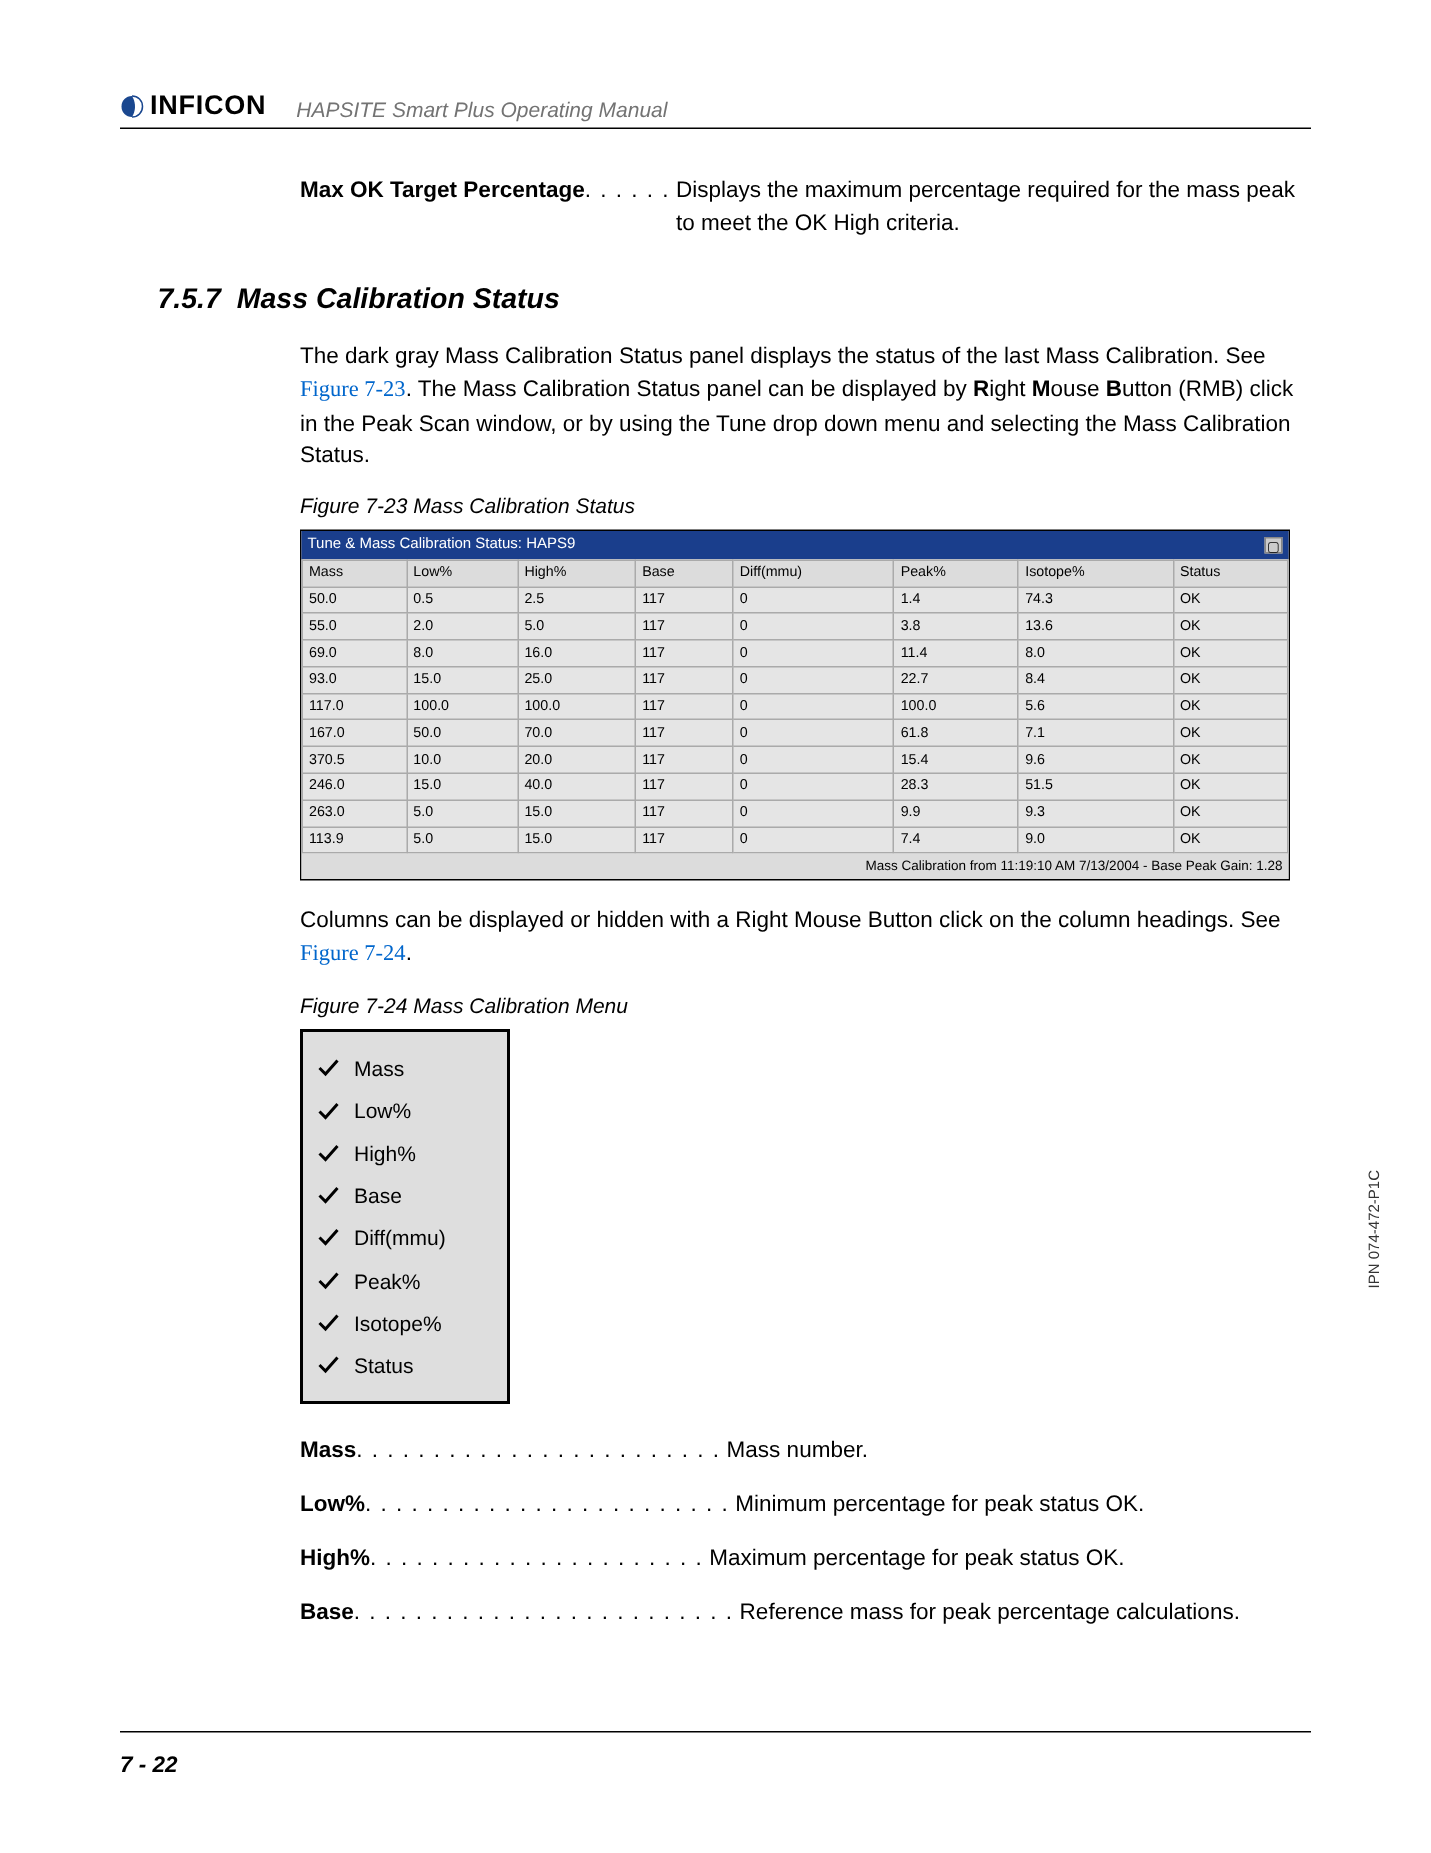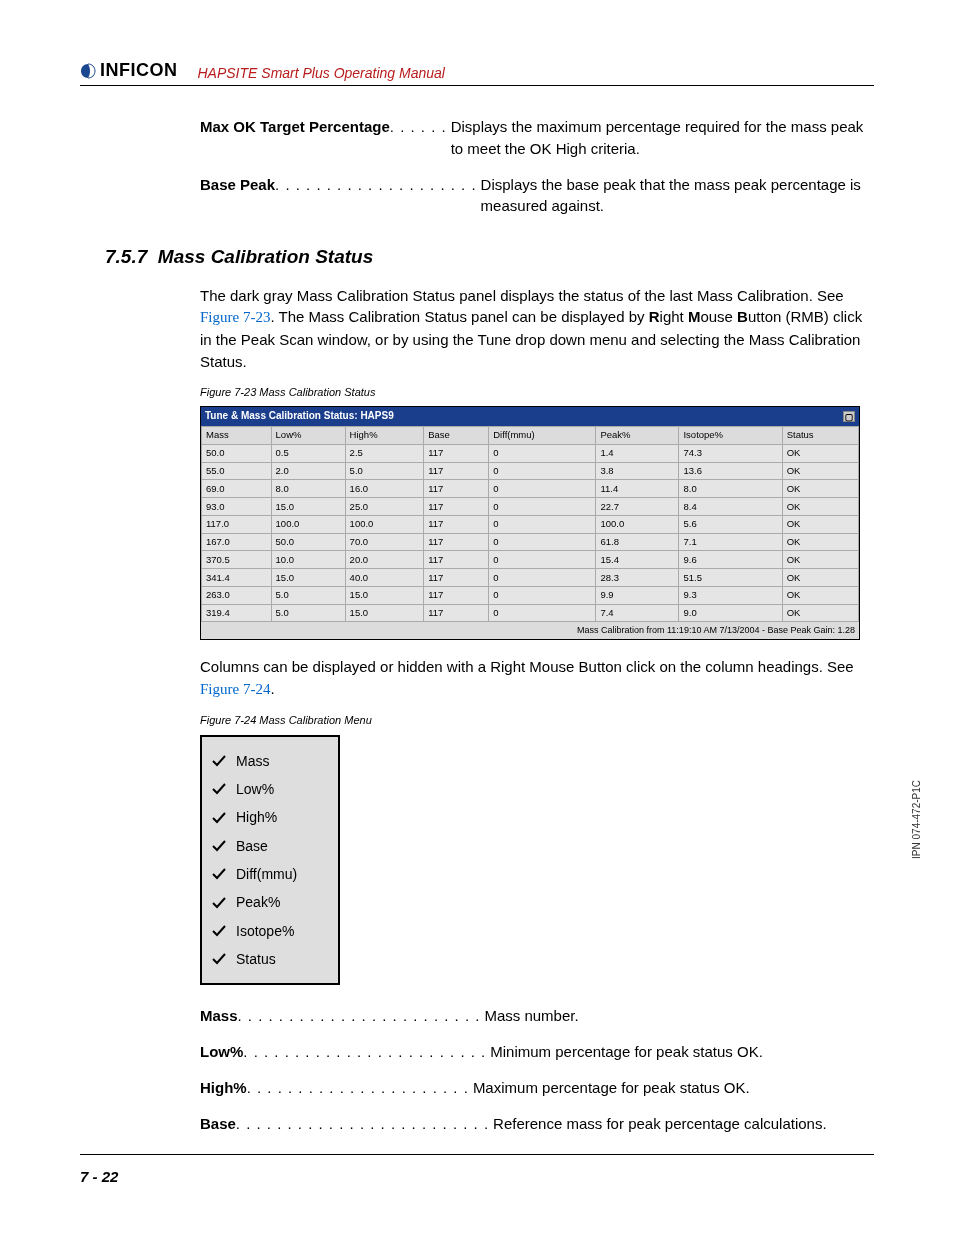--- a/index.html
+++ b/index.html
@@ -35,21 +35,21 @@
   .logo-icon {
     display: inline-block;
     width: 16px;
     height: 16px;
     margin-right: 4px;
   }
   .logo-icon svg { display: block; }
   .manual-title {
     font-style: italic;
     font-size: 14px;
-    color: #b91c1c;
+    color: #737373;
     margin-left: 8px;
   }
   .content {
     padding-left: 120px;
     font-size: 15px;
     line-height: 1.45;
   }
   .def-row {
     display: flex;
     margin-bottom: 14px;
@@ -75,36 +75,36 @@
   }
   .para {
     margin-bottom: 12px;
   }
   .link {
     color: #0066cc;
     font-family: Liberation Serif, serif;
   }
   .fig-caption {
     font-style: italic;
-    font-size: 11px;
+    font-size: 14px;
     margin: 12px 0 6px 0;
   }
   
   .status-window {
     border: 1px solid #000;
     width: 660px;
     font-size: 10px;
     margin-bottom: 16px;
   }
   .status-titlebar {
     background: #1a3e8c;
     color: #fff;
     font-size: 10px;
     padding: 2px 4px;
-    font-weight: bold;
+    font-weight: normal;
     display: flex;
     justify-content: space-between;
     align-items: center;
   }
   .status-close {
     background: #ccc;
     color: #000;
     width: 12px;
     height: 11px;
     font-size: 9px;
@@ -202,25 +202,20 @@
     <span class="manual-title">HAPSITE Smart Plus Operating Manual</span>
   </div>
 
   <div class="content">
 
     <div id="defs-top">
         <div class="def-row">
           <span class="def-term">Max OK Target Percentage</span>
           <span class="def-dots"> . . . . . . </span>
           <span class="def-desc">Displays the maximum percentage required for the mass peak to meet the OK High criteria.</span>
-        </div>
-        <div class="def-row">
-          <span class="def-term">Base Peak</span>
-          <span class="def-dots"> . . . . . . . . . . . . . . . . . . . . </span>
-          <span class="def-desc">Displays the base peak that the mass peak percentage is measured against.</span>
         </div>
       </div>
 
     <h2 class="section-heading">
       <span>7.5.7</span>&nbsp;&nbsp;<span>Mass Calibration Status</span>
     </h2>
 
     <p class="para">
       <span>The dark gray Mass Calibration Status panel displays the status of the last Mass Calibration. See </span><span class="link">Figure 7-23</span><span>. The Mass Calibration Status panel can be displayed by </span><b><span>R</span></b><span>ight </span><b><span>M</span></b><span>ouse </span><b><span>B</span></b><span>utton</span><span> (RMB) click in the Peak Scan window, or by using the Tune drop down menu and selecting the Mass Calibration Status.</span>
     </p>
@@ -310,41 +305,41 @@
               <td>370.5</td>
               <td>10.0</td>
               <td>20.0</td>
               <td>117</td>
               <td>0</td>
               <td>15.4</td>
               <td>9.6</td>
               <td>OK</td>
             </tr>
             <tr>
-              <td>341.4</td>
+              <td>246.0</td>
               <td>15.0</td>
               <td>40.0</td>
               <td>117</td>
               <td>0</td>
               <td>28.3</td>
               <td>51.5</td>
               <td>OK</td>
             </tr>
             <tr>
               <td>263.0</td>
               <td>5.0</td>
               <td>15.0</td>
               <td>117</td>
               <td>0</td>
               <td>9.9</td>
               <td>9.3</td>
               <td>OK</td>
             </tr>
             <tr>
-              <td>319.4</td>
+              <td>113.9</td>
               <td>5.0</td>
               <td>15.0</td>
               <td>117</td>
               <td>0</td>
               <td>7.4</td>
               <td>9.0</td>
               <td>OK</td>
             </tr>
           </tbody>
       </table>

